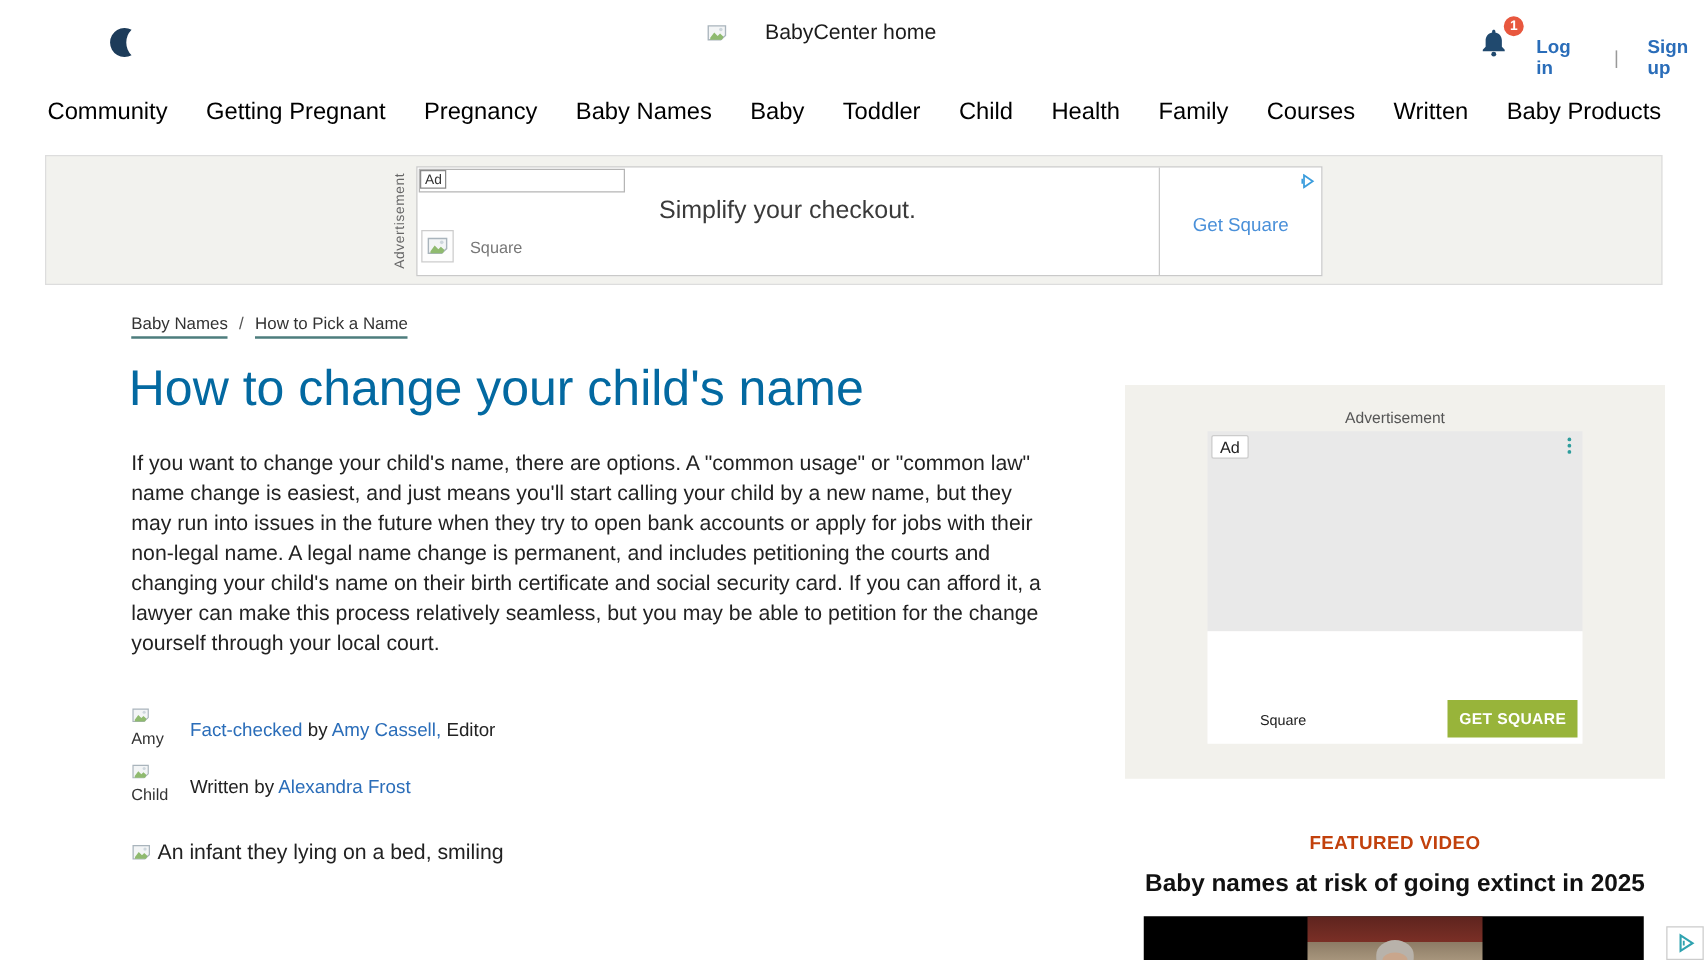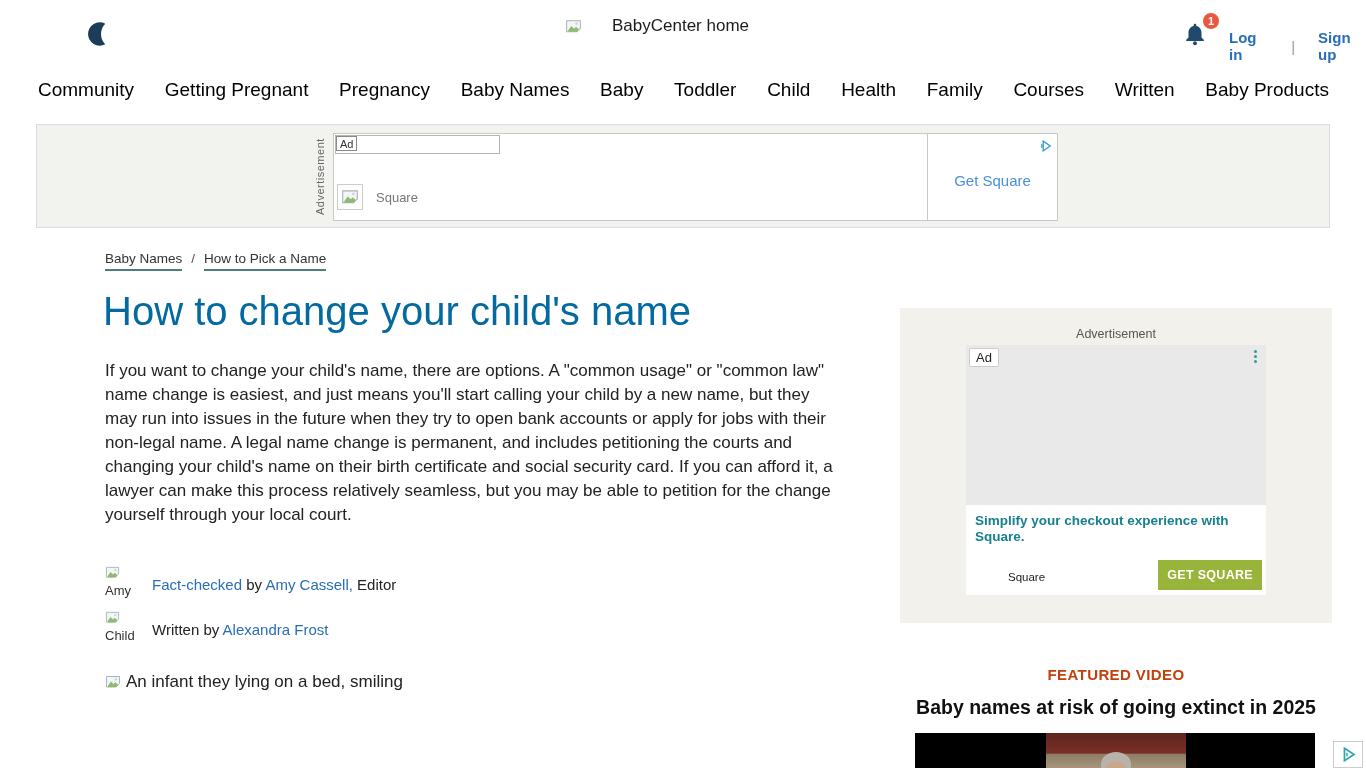--- a/index.html
+++ b/index.html
@@ -155,20 +155,21 @@
     <div class="square-row">
       <span class="img-border" style="width:26px;height:26px;display:inline-flex;align-items:center;justify-content:center;">
         <svg width="18" height="18" viewBox="0 0 16 16">
           <path d="M1.5 2.5h13v7.2l-3.6 3.3H1.5z" fill="#f3f5f6" stroke="#a9b4bc"></path>
           <path d="M3 11.5l3-4 2.6 2.6 1.8-1.8 2.6 2.4-1.2 2.3H3z" fill="#8fba6f"></path>
           <circle cx="11" cy="5.2" r="1.3" fill="#cdd6dc"></circle>
         </svg>
       </span>
       <span class="brand-text">Square</span>
     </div>
+    <div class="banner-headline">Simplify your checkout.</div>
     <div class="getsq-panel">
       <span class="adchoices-top">
         <svg width="12" height="12" viewBox="0 0 12 12">
           <path d="M3.2 1.2l7 4.8-7 4.8z" fill="none" stroke="#3b9ddd" stroke-width="1.4"></path>
           <path d="M1.8 4v4" stroke="#3b9ddd" stroke-width="1.3"></path>
         </svg>
       </span>
       <span class="getsq-link">Get Square</span>
     </div>
   </div>
@@ -230,21 +231,20 @@
   <div class="sb-adunit">
     <div class="sb-gray">
       <span class="sb-adchip">Ad</span>
       <span class="sb-dots">
           <i></i>
           <i></i>
           <i></i>
         </span>
     </div>
     <div class="sb-white">
-      <div class="sb-headline">Simplify your checkout experience with Square.</div>
       <span class="sb-brand">Square</span>
       <button class="sb-cta">GET SQUARE</button>
     </div>
   </div>
 </div>
 
 <div class="abs fv-heading">FEATURED VIDEO</div>
 <div class="abs fv-title">Baby names at risk of going extinct in 2025</div>
 
 <div class="abs video-thumb">

